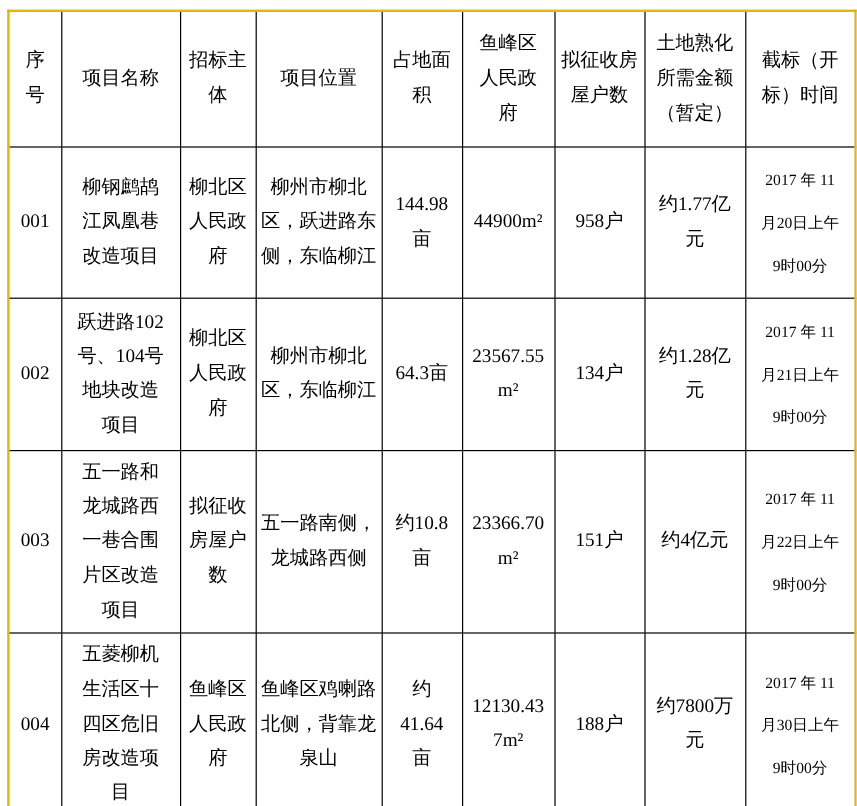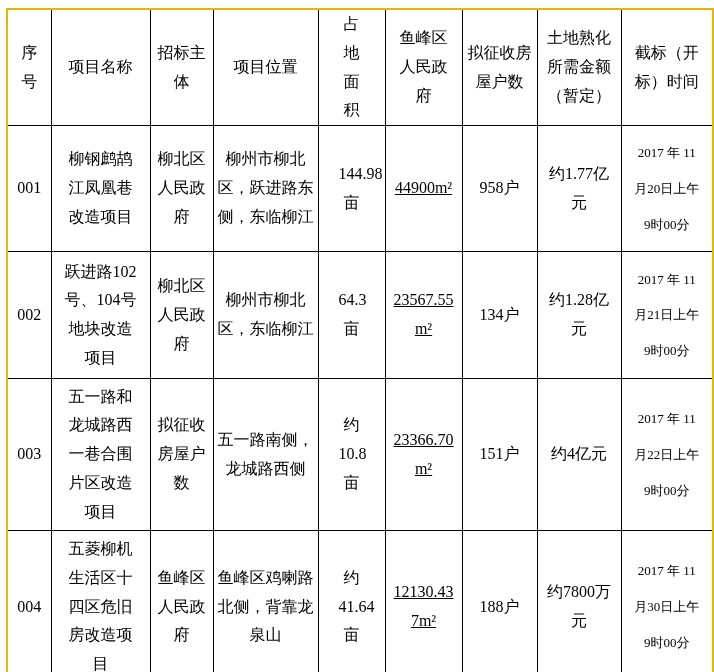--- a/index.html
+++ b/index.html
@@ -30,26 +30,26 @@
   thead tr { height: 99px; }
   tr.r1 { height: 126px; }
   tr.r2 { height: 127px; }
   tr.r3 { height: 152px; }
   tr.r4 { height: 153px; }
   th { word-break: break-all; }
   th.c1, td.c1 { padding: 0 8px; }
   th.c2, td.c2 { padding: 0 12px; }
   th.c3, td.c3 { padding: 0 4px; }
   th.c4, td.c4 { padding: 0 1px; }
-  th.c5, td.c5 { padding: 0 20px; }
+  th.c5, td.c5 { padding: 0 8px; }
   th.c6, td.c6 { padding: 0 8px; }
   th.c7, td.c7 { padding: 0 4px; }
   th.c8, td.c8 { padding: 13px 8px; }
   th.c9, td.c9 { padding: 2px 6px; }
-  td.c6 { word-break: break-all; text-decoration: underline; }
+  td.c6 { word-break: break-all; }
   td.c9 {
     font-size: 13px;
     line-height: 2.75;
   }
   td.c9 .dl { display: block; text-align: center; }
 </style>
 </head>
 <body>
 
 <table class="doc-table">

